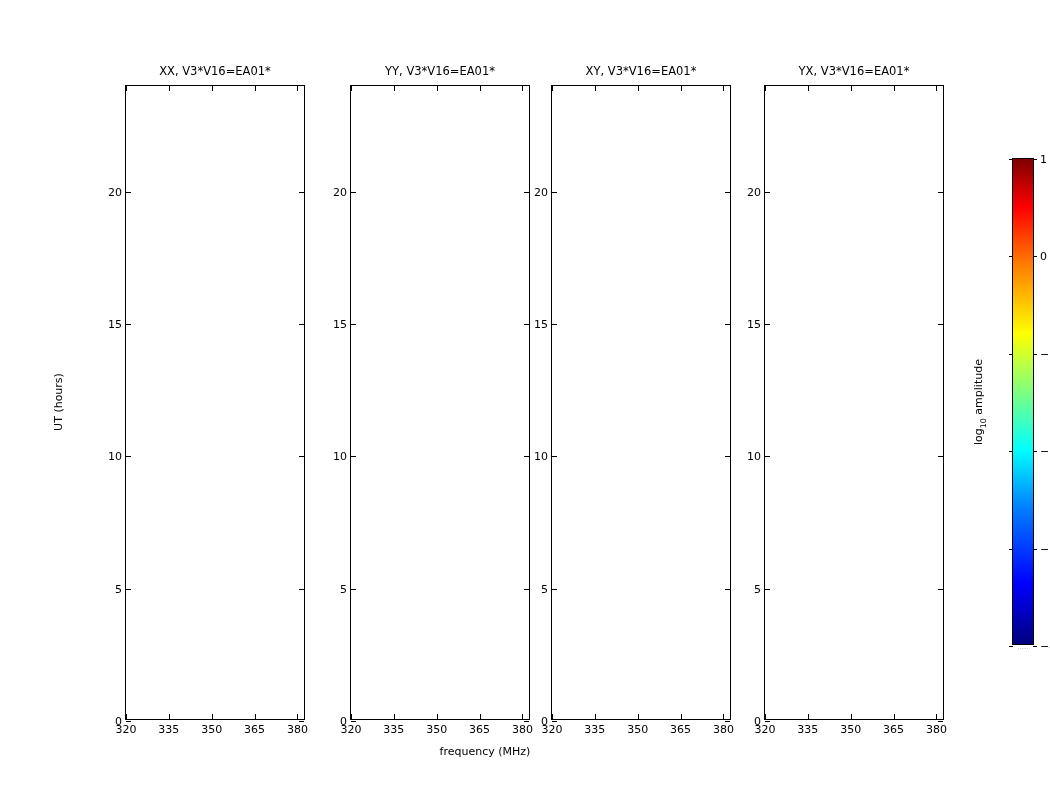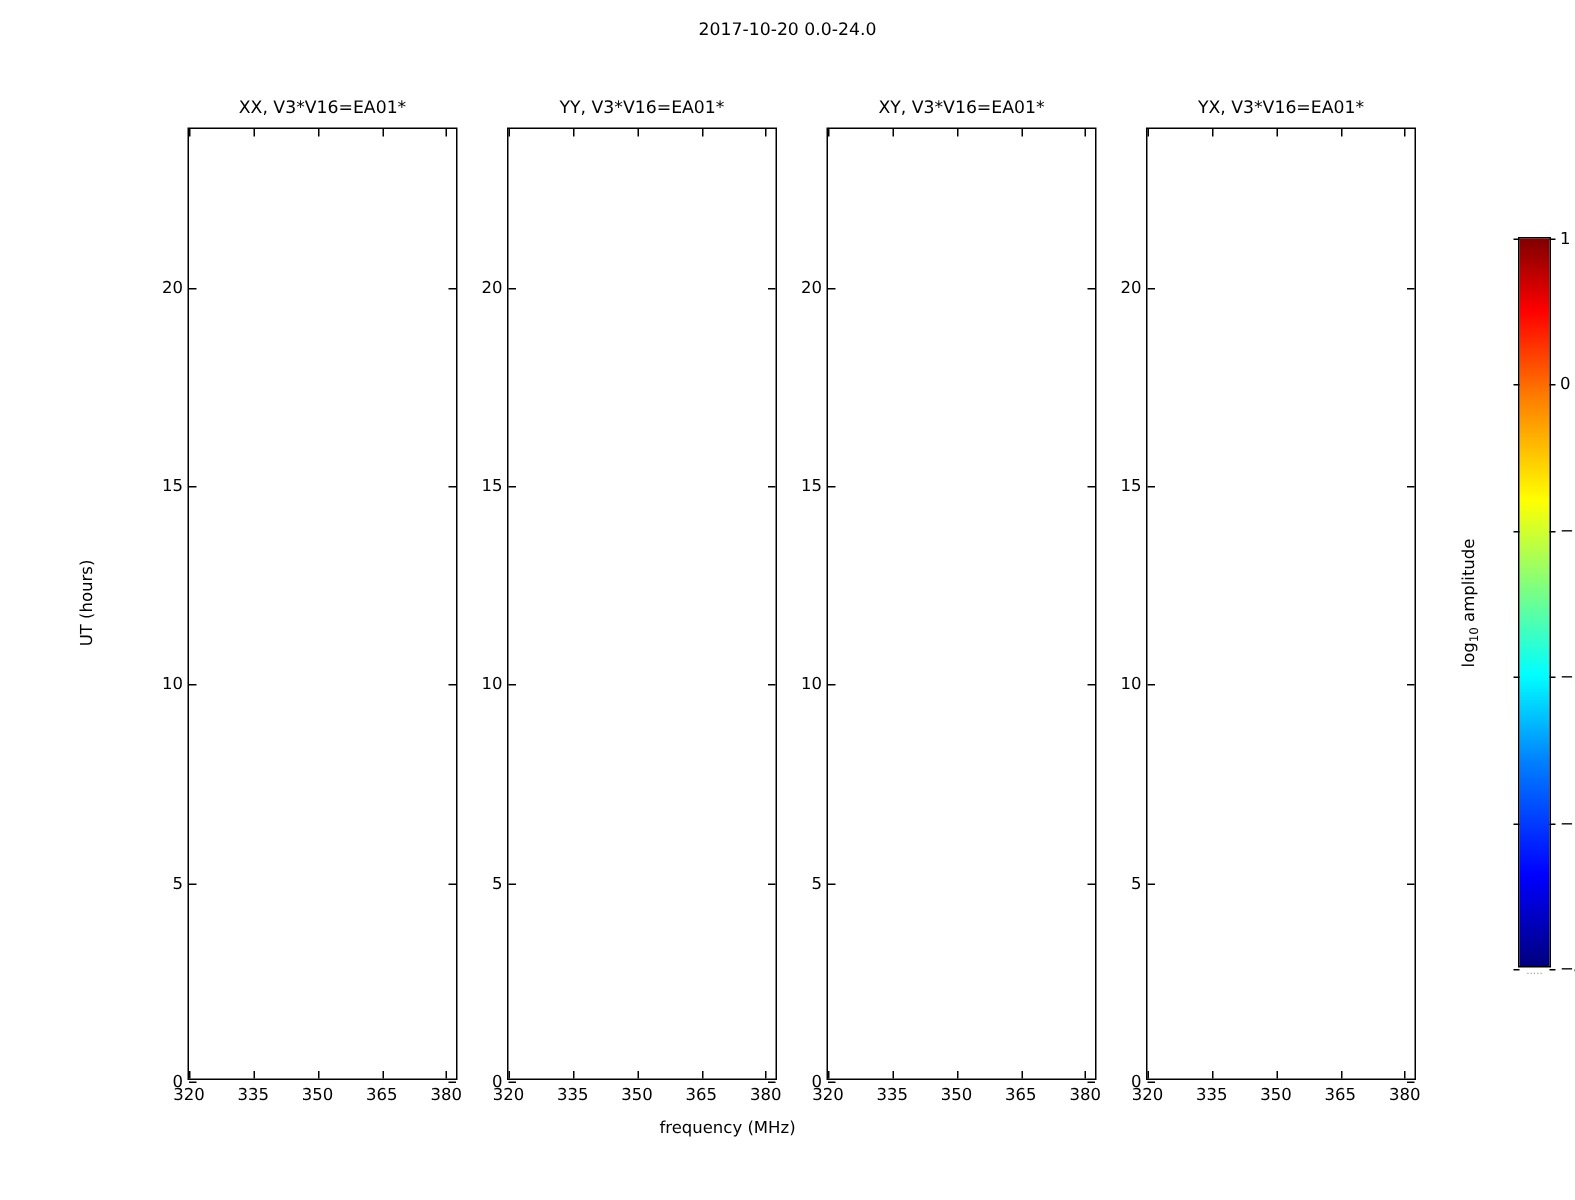--- a/index.html
+++ b/index.html
@@ -177,21 +177,20 @@
     color: #999;
     overflow: hidden;
   }
   sub { font-size: 0.72em; }
 </style>
 </head>
 <body>
 
 <div class="figure">
 
-  <div class="suptitle">2017-10-20 0.0-24.0</div>
 
   <div class="panel" id="panel0" style="left:125px;">
     <div class="title">XX, V3*V16=EA01*</div>
     <div class="axes">
         <div class="tick-y" style="top: 635px;"></div>
         <div class="tick-y-right" style="top: 635px;"></div>
         <div class="tick-y-label" style="top: 635px;">0</div>
         <div class="tick-y" style="top: 502.708px;"></div>
         <div class="tick-y-right" style="top: 502.708px;"></div>
         <div class="tick-y-label" style="top: 502.708px;">5</div>
@@ -215,21 +214,21 @@
         <div class="tick-x-label" style="left: 85.7143px;">350</div>
         <div class="tick-x" style="left: 128.571px;"></div>
         <div class="tick-x-top" style="left: 128.571px;"></div>
         <div class="tick-x-label" style="left: 128.571px;">365</div>
         <div class="tick-x" style="left: 171.429px;"></div>
         <div class="tick-x-top" style="left: 171.429px;"></div>
         <div class="tick-x-label" style="left: 171.429px;">380</div>
       </div>
   </div>
 
-  <div class="panel" id="panel1" style="left:338px;">
+  <div class="panel" id="panel1" style="left:350px;">
     <div class="title">YY, V3*V16=EA01*</div>
     <div class="axes">
         <div class="tick-y" style="top: 635px;"></div>
         <div class="tick-y-right" style="top: 635px;"></div>
         <div class="tick-y-label" style="top: 635px;">0</div>
         <div class="tick-y" style="top: 502.708px;"></div>
         <div class="tick-y-right" style="top: 502.708px;"></div>
         <div class="tick-y-label" style="top: 502.708px;">5</div>
         <div class="tick-y" style="top: 370.417px;"></div>
         <div class="tick-y-right" style="top: 370.417px;"></div>

